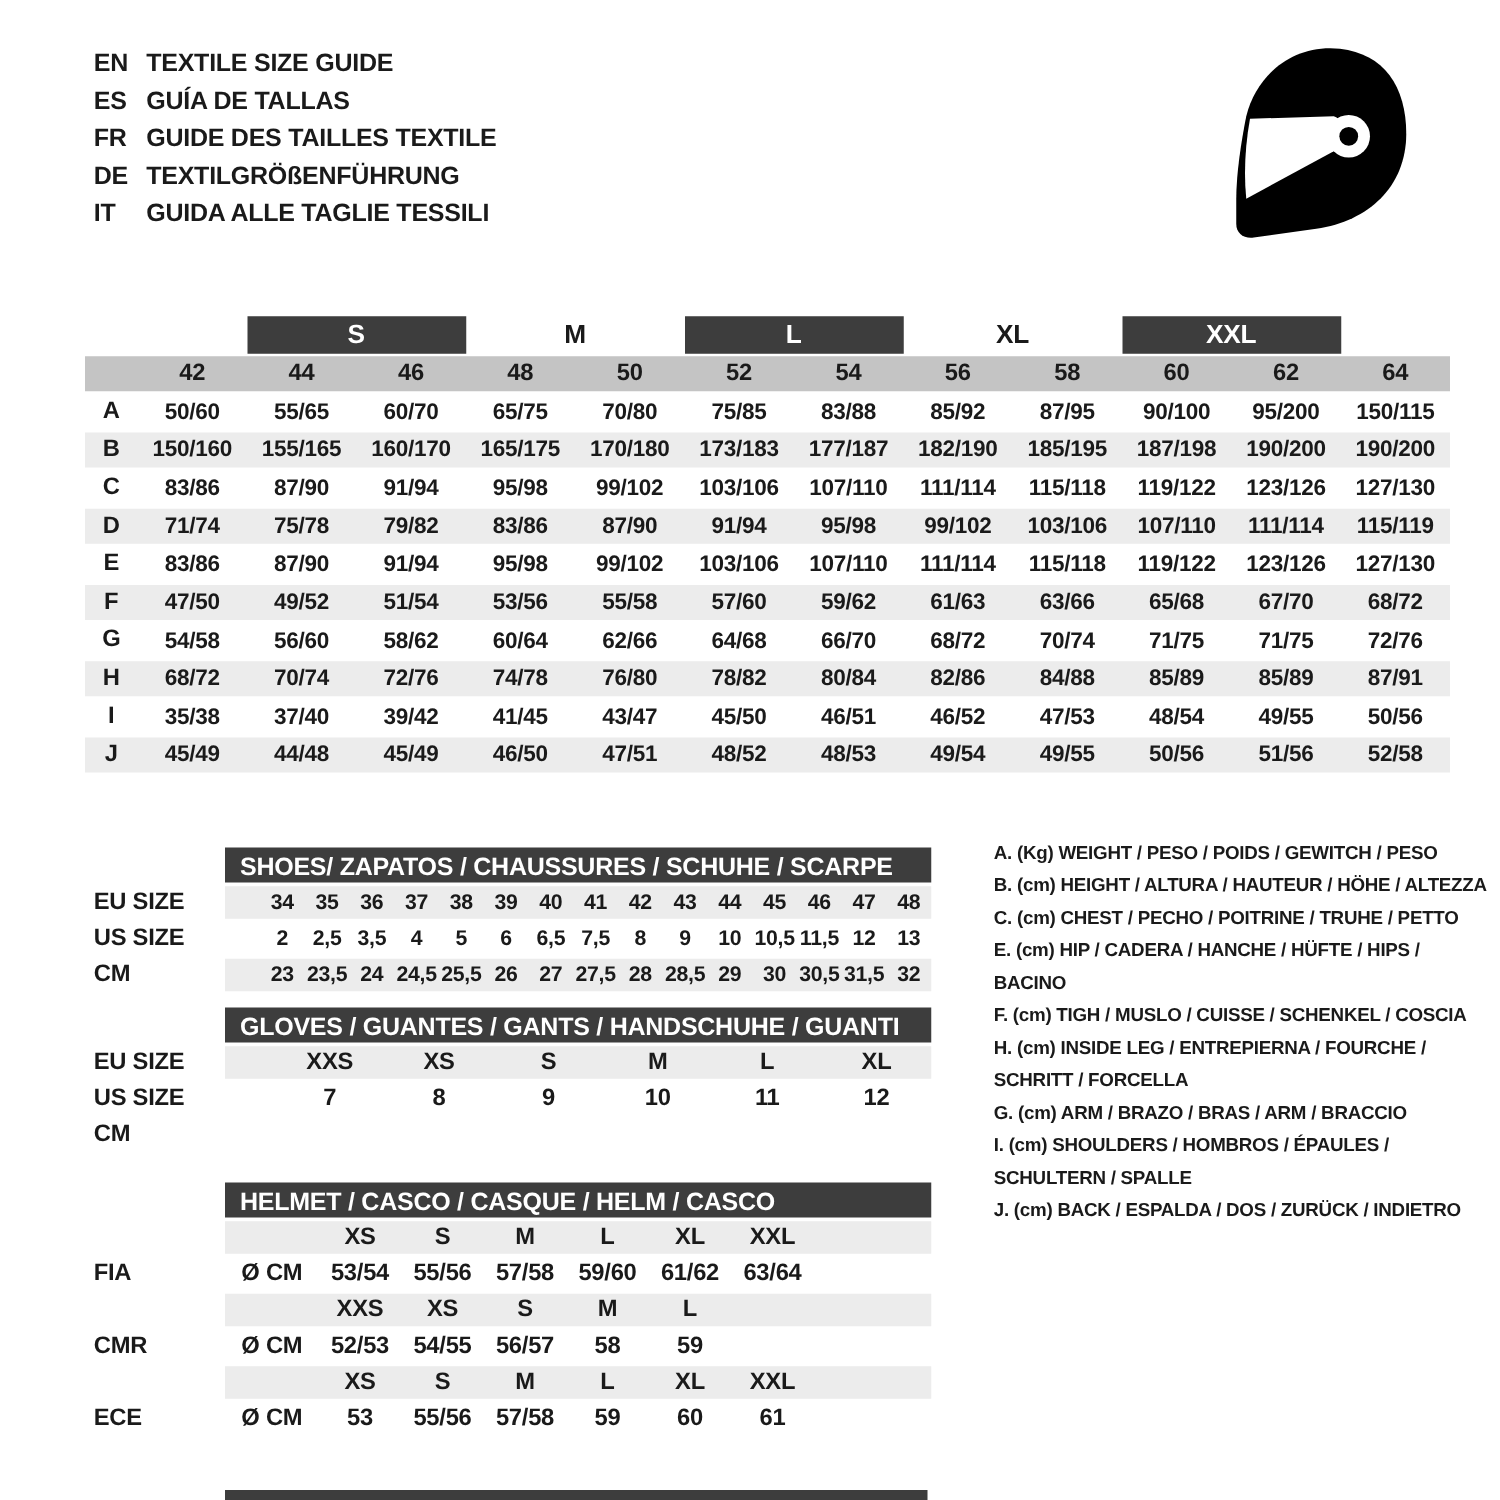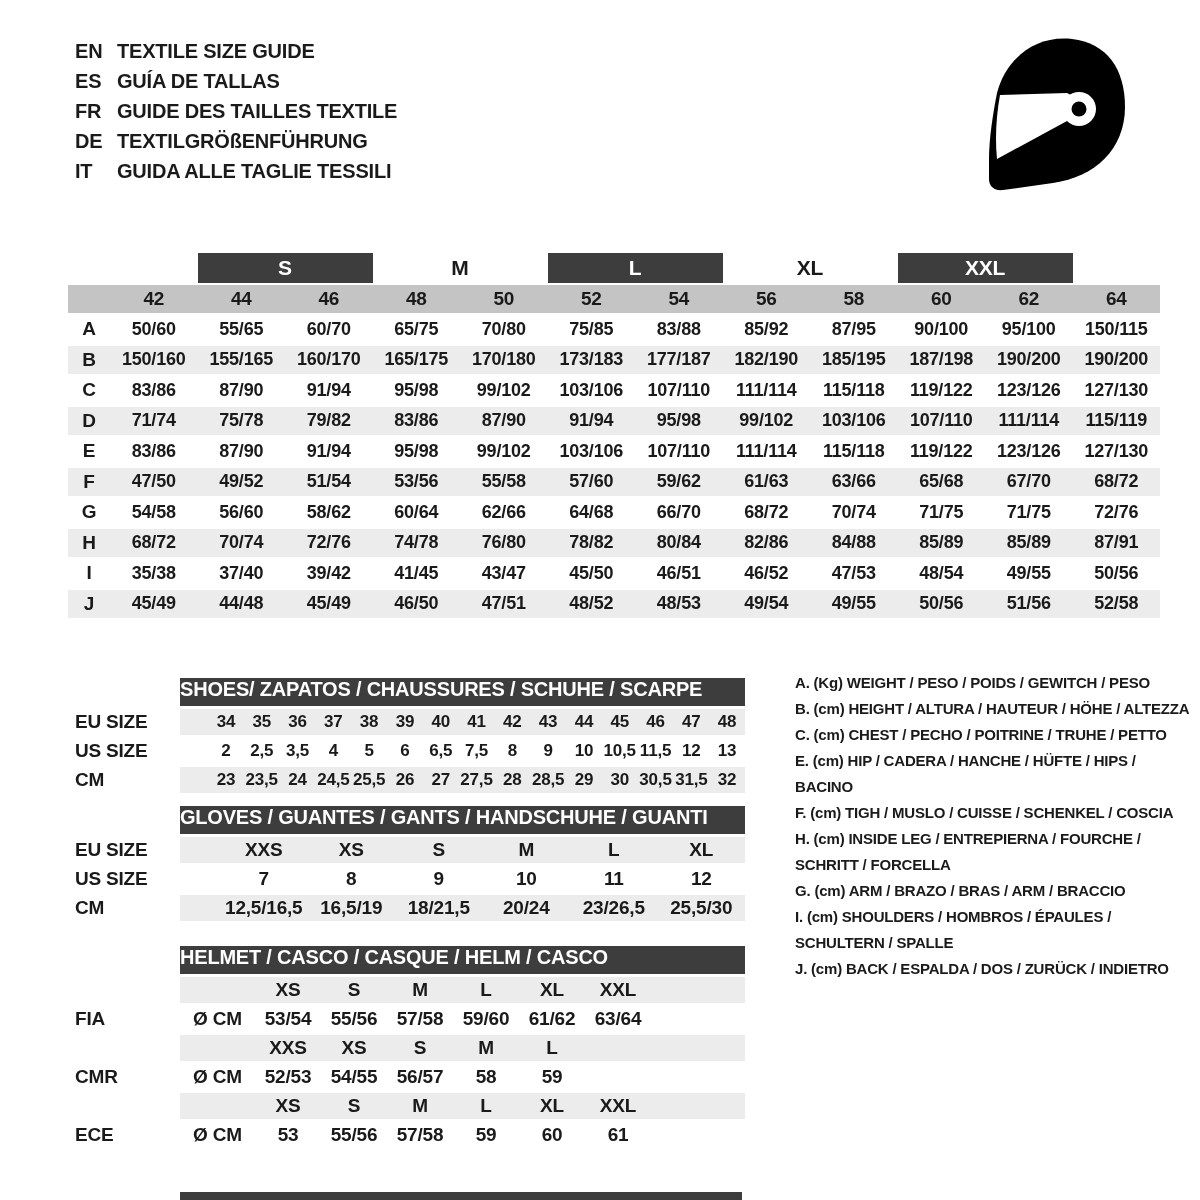--- a/index.html
+++ b/index.html
@@ -25,21 +25,21 @@
   .g1{grid-column:3/5} .g2{grid-column:5/7} .g3{grid-column:7/9} .g4{grid-column:9/11} .g5{grid-column:11/13}
   .sizes-row { height:28px; background:#c4c4c4; margin-bottom:2px; }
   .sizes-row .mc { font-size:19px; }
   .mrow { height:28px; margin-bottom:2.5px; }
   .mrows > div:nth-of-type(even) { background:#ececec; }
   .mc { display:flex; align-items:center; justify-content:center; font-size:18px; }
   .mc.letter { font-size:19px; }
   
   .section { position:absolute; left:75px; width:670px; }
   .sec-head { height:28px; margin-left:105px; background:#3d3d3d; color:#fff;
-              display:flex; align-items:flex-start; padding-left:0; font-size:20px; box-sizing:border-box; }
+              display:flex; align-items:flex-end; padding-left:12px; font-size:20px; box-sizing:border-box; }
   .srow, .hrow { display:flex; height:26px; margin-top:3px; }
   .sec-label { width:105px; display:flex; align-items:center; font-size:19px; }
   .vals { flex:1; display:grid; }
   .v15 { grid-template-columns:repeat(15,1fr);padding-left:28px; }
   .v6  { grid-template-columns:repeat(6,1fr); padding-left:40px; }
   .vals span { display:flex; align-items:center; justify-content:center; font-size:19px; }
   .v15 span { font-size:17px; }
   .srows > div:nth-of-type(odd) .vals { background:#ececec; }
   .hband { flex:1; display:grid; grid-template-columns:75px repeat(6,66px) auto; }
   .hband span { display:flex; align-items:center; justify-content:center; font-size:19px; }
@@ -138,21 +138,21 @@
           <span class="mc">50/60</span>
           <span class="mc">55/65</span>
           <span class="mc">60/70</span>
           <span class="mc">65/75</span>
           <span class="mc">70/80</span>
           <span class="mc">75/85</span>
           <span class="mc">83/88</span>
           <span class="mc">85/92</span>
           <span class="mc">87/95</span>
           <span class="mc">90/100</span>
-          <span class="mc">95/100</span>
+          <span class="mc">95/200</span>
           <span class="mc">150/115</span>
         </div>
 
         <div class="mrow mgrid">
           <span class="mc letter">B</span>
           <span class="mc">150/160</span>
           <span class="mc">155/165</span>
           <span class="mc">160/170</span>
           <span class="mc">165/175</span>
           <span class="mc">170/180</span>
@@ -391,28 +391,20 @@
             <span>8</span>
             <span>9</span>
             <span>10</span>
             <span>11</span>
             <span>12</span>
           </span>
         </div>
 
         <div class="srow">
           <span class="sec-label">CM</span>
-          <span class="vals v6">
-            <span>12,5/16,5</span>
-            <span>16,5/19</span>
-            <span>18/21,5</span>
-            <span>20/24</span>
-            <span>23/26,5</span>
-            <span>25,5/30</span>
-          </span>
         </div>
       </div>
   </div>
 
   <div class="section helmet-section">
     <div class="sec-head">
       <span>HELMET / CASCO / CASQUE / HELM / CASCO</span>
     </div>
     <div class="hrows">
 

